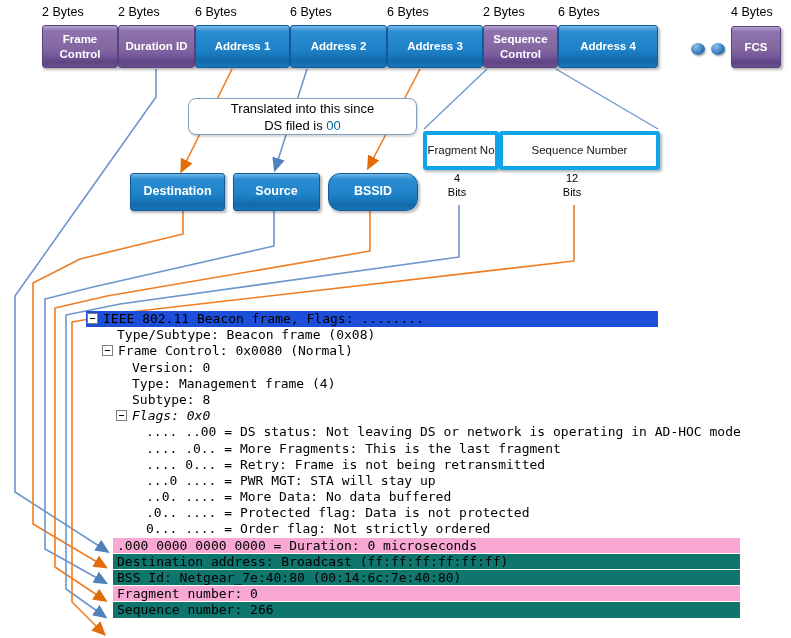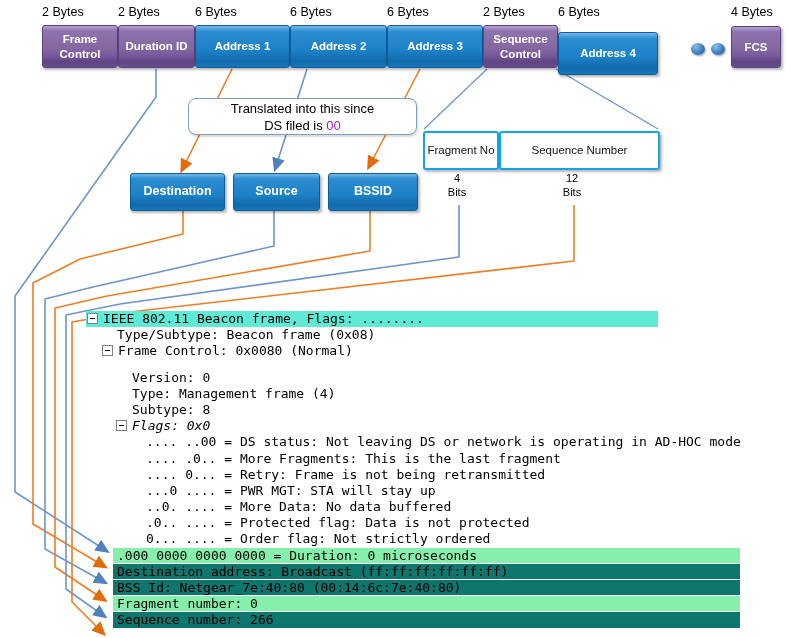--- a/index.html
+++ b/index.html
@@ -12,39 +12,39 @@
   
   .box3d{position:absolute;z-index:2;border-radius:3px;display:flex;align-items:center;
          justify-content:center;text-align:center;color:#fff;font-weight:bold;
          font-size:11.5px;line-height:1.25;box-shadow:1.5px 2px 2.5px rgba(0,0,0,.28);
          box-sizing:border-box;}
   .purple{background:linear-gradient(180deg,#b7a3d1 0%,#8d73af 12%,#84679f 55%,#76599d 72%,#5e4481 88%,#6a4f8e 100%);
           border:1px solid #59427e;}
   .blue{background:linear-gradient(180deg,#74b8e6 0%,#2b8cd1 14%,#1e82c8 58%,#1269ab 86%,#1878bb 100%);
         border:1px solid #0e5c9b;}
   .orange{background:linear-gradient(180deg,#fdcd8d 0%,#f8a04а 0%,#f89e45 18%,#f08b25 60%,#d66f10 88%,#e67b18 100%);
-          border:2px solid #0ea5e9;color:#151515;font-weight:normal;font-size:11.5px;}
+          border:4px solid #0ea5e9;color:#151515;font-weight:normal;font-size:11.5px;}
   .dot{position:absolute;z-index:2;width:14px;height:12px;border-radius:50%;
        background:radial-gradient(circle at 35% 28%,#8cc0e8,#3579ba 60%,#1d5a97);
        box-shadow:1px 1.5px 1.5px rgba(0,0,0,.3);}
   
   .callout{position:absolute;z-index:3;background:#fff;border:1.5px solid #7f9fbf;
            border-radius:8px;display:flex;flex-direction:column;align-items:center;
            justify-content:center;font-size:13px;color:#000;text-align:center;
            box-shadow:1px 1.5px 2px rgba(0,0,0,.15);line-height:17px;}
-  .red{color:#a21caf;}
+  .red{color:#0369a1;}
   
   .bitslabel{position:absolute;z-index:2;text-align:center;font-size:11px;color:#000;line-height:13.5px;}
   
   #panel{position:absolute;left:86px;top:311px;width:690px;z-index:2;}
   .prow{height:16.2px;line-height:16.2px;white-space:pre;
         font-family:"DejaVu Sans Mono","Liberation Mono",monospace;
         font-size:13px;color:#000;box-sizing:border-box;}
-  .prow.header{background:#5eead4;width:572px;}
-  .prow.hlblue{background:#86efac;margin-left:27px;width:627px;padding-left:4px;
+  .prow.header{background:#1d4ed8;width:572px;}
+  .prow.hlblue{background:#f9a8d4;margin-left:27px;width:627px;padding-left:4px;
                border-bottom:1px solid #fff;}
   .prow.hlpink{background:#0f766e;margin-left:27px;width:627px;padding-left:4px;
                border-bottom:1px solid #fff;}
   .exp{display:inline-block;width:9px;height:9px;border:1px solid #7f7f7f;background:#fff;
        margin-right:5px;position:relative;vertical-align:-1px;box-sizing:content-box;}
   .exp::after{content:"";position:absolute;left:2px;right:2px;top:4px;height:1px;background:#000;}
 </style>
 </head>
 <body>
 
@@ -85,50 +85,50 @@
   <div class="bytelabel" style="left:483px;width:75px;">2 Bytes</div>
   <div class="bytelabel" style="left:558px;width:100px;">6 Bytes</div>
   <div class="bytelabel" style="left:731px;width:50px;">4 Bytes</div>
 
   <div class="box3d purple" style="left:42px;top:25px;width:76px;height:43px;">Frame Control</div>
   <div class="box3d purple" style="left:118px;top:25px;width:77px;height:43px;">Duration ID</div>
   <div class="box3d blue" style="left:195px;top:25px;width:95px;height:43px;">Address 1</div>
   <div class="box3d blue" style="left:290px;top:25px;width:97px;height:43px;">Address 2</div>
   <div class="box3d blue" style="left:387px;top:25px;width:96px;height:43px;">Address 3</div>
   <div class="box3d purple" style="left:483px;top:25px;width:75px;height:43px;">Sequence Control</div>
-  <div class="box3d blue" style="left:558px;top:32px;width:100px;height:43px;">Address 4</div>
+  <div class="box3d blue" style="left:558px;top:25px;width:100px;height:43px;">Address 4</div>
   <span class="dot" style="left:691px;top:43px;"></span>
   <span class="dot" style="left:711px;top:43px;"></span>
   <div class="box3d purple" style="left:731px;top:26px;width:50px;height:42px;">FCS</div>
 
   <div class="callout" style="left:188px;top:98px;width:227px;height:35px;">
     <div>Translated into this since</div>
     <div><span>DS filed is </span><span class="red">00</span></div>
   </div>
 
   <div class="box3d blue" style="left:130px;top:173px;width:95px;height:38px;font-size:12.5px;">Destination</div>
   <div class="box3d blue" style="left:233px;top:173px;width:87px;height:38px;font-size:12.5px;">Source</div>
-  <div class="box3d blue" style="left:328px;top:173px;width:90px;height:38px;font-size:12.5px;">BSSID</div>
+  <div class="box3d blue" style="left:328px;top:173px;width:90px;height:38px;font-size:12.5px;border-radius:12px;">BSSID</div>
 
   <div class="box3d orange" style="left:423px;top:131px;width:76px;height:39px;">Fragment No</div>
   <div class="box3d orange" style="left:499px;top:131px;width:161px;height:39px;">Sequence Number</div>
   <div class="bitslabel" style="left:430px;top:172px;width:54px;">
     <div>4</div>
       <div>Bits</div>
   </div>
   <div class="bitslabel" style="left:545px;top:172px;width:54px;">
     <div>12</div>
       <div>Bits</div>
   </div>
 
   <div id="panel">
       <div class="prow header" style="padding-left: 1px;"><span class="exp"></span><span>IEEE 802.11 Beacon frame, Flags: ........</span></div>
       <div class="prow plain" style="padding-left: 31px;"><span>Type/Subtype: Beacon frame (0x08)</span></div>
       <div class="prow plain" style="padding-left: 16px;"><span class="exp"></span><span>Frame Control: 0x0080 (Normal)</span></div>
-      <div class="prow plain" style="padding-left: 46px; margin-top: 10px;"><span>Version: 0</span></div>
+      <div class="prow plain" style="padding-left: 46px;"><span>Version: 0</span></div>
       <div class="prow plain" style="padding-left: 46px;"><span>Type: Management frame (4)</span></div>
       <div class="prow plain" style="padding-left: 46px;"><span>Subtype: 8</span></div>
       <div class="prow plain" style="padding-left: 30px; font-style: italic;"><span class="exp"></span><span>Flags: 0x0</span></div>
       <div class="prow plain" style="padding-left: 60px;"><span>.... ..00 = DS status: Not leaving DS or network is operating in AD-HOC mode</span></div>
       <div class="prow plain" style="padding-left: 60px;"><span>.... .0.. = More Fragments: This is the last fragment</span></div>
       <div class="prow plain" style="padding-left: 60px;"><span>.... 0... = Retry: Frame is not being retransmitted</span></div>
       <div class="prow plain" style="padding-left: 60px;"><span>...0 .... = PWR MGT: STA will stay up</span></div>
       <div class="prow plain" style="padding-left: 60px;"><span>..0. .... = More Data: No data buffered</span></div>
       <div class="prow plain" style="padding-left: 60px;"><span>.0.. .... = Protected flag: Data is not protected</span></div>
       <div class="prow plain" style="padding-left: 60px;"><span>0... .... = Order flag: Not strictly ordered</span></div>

